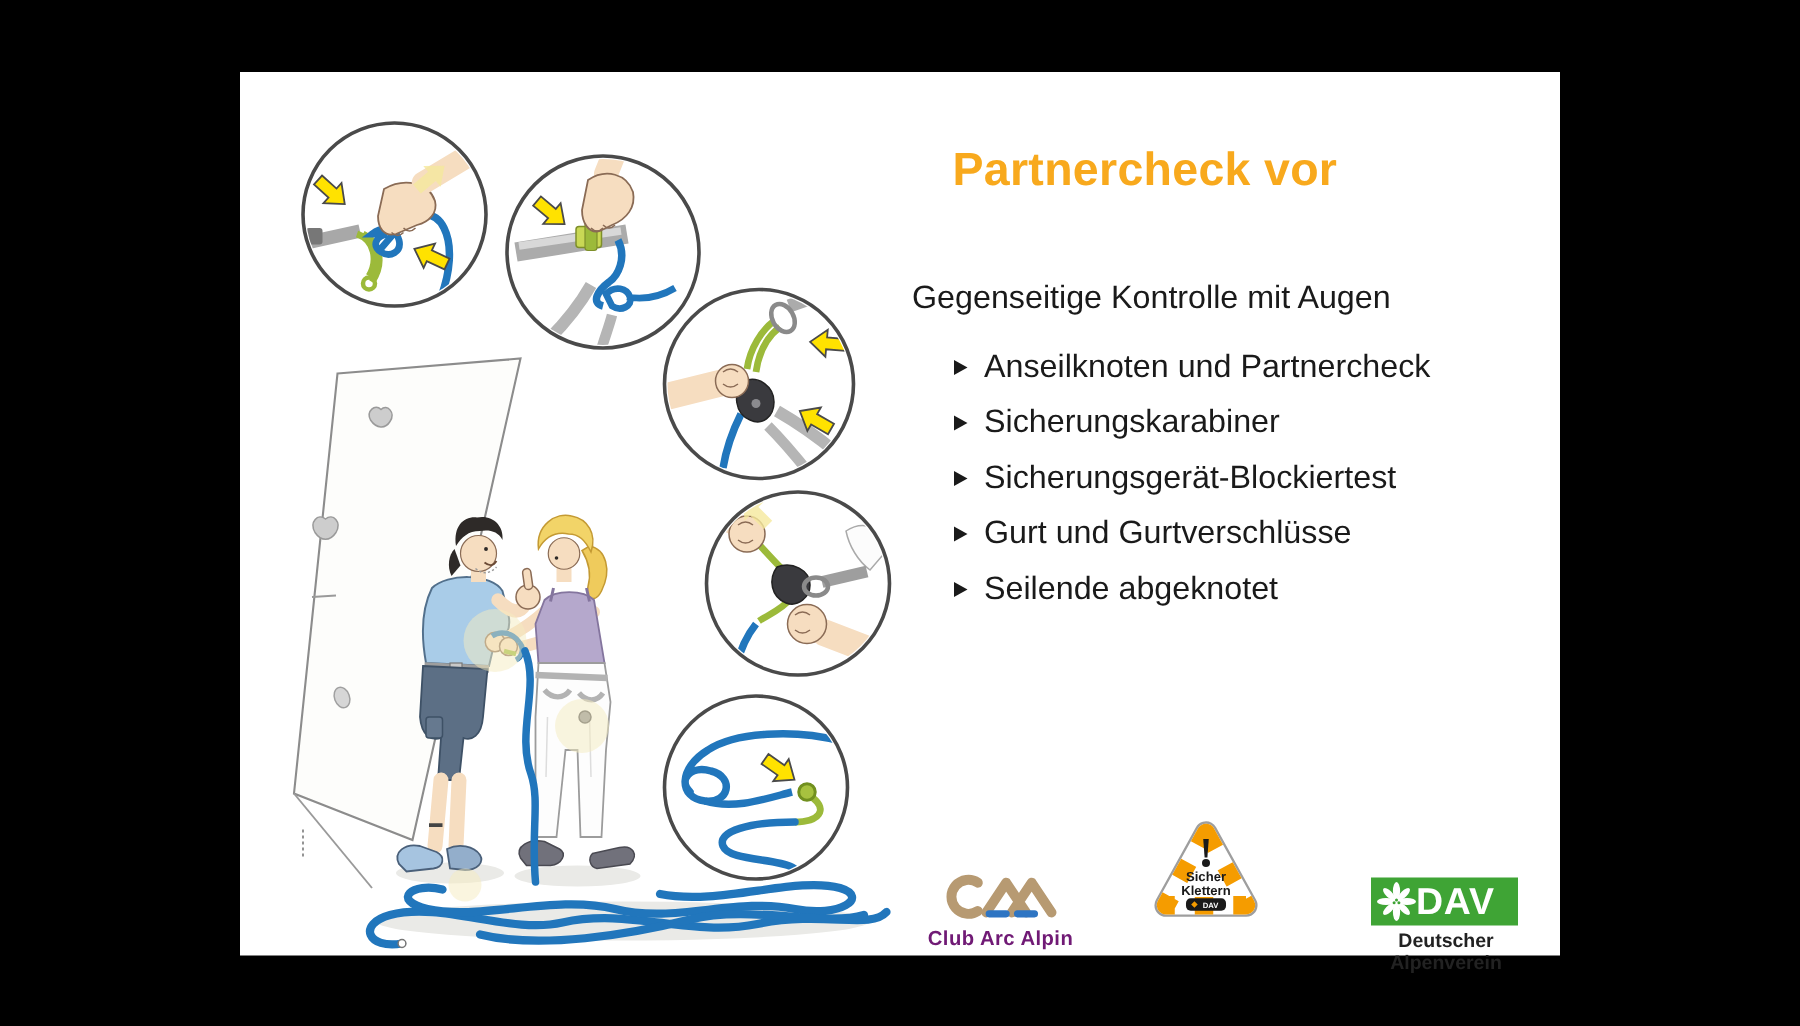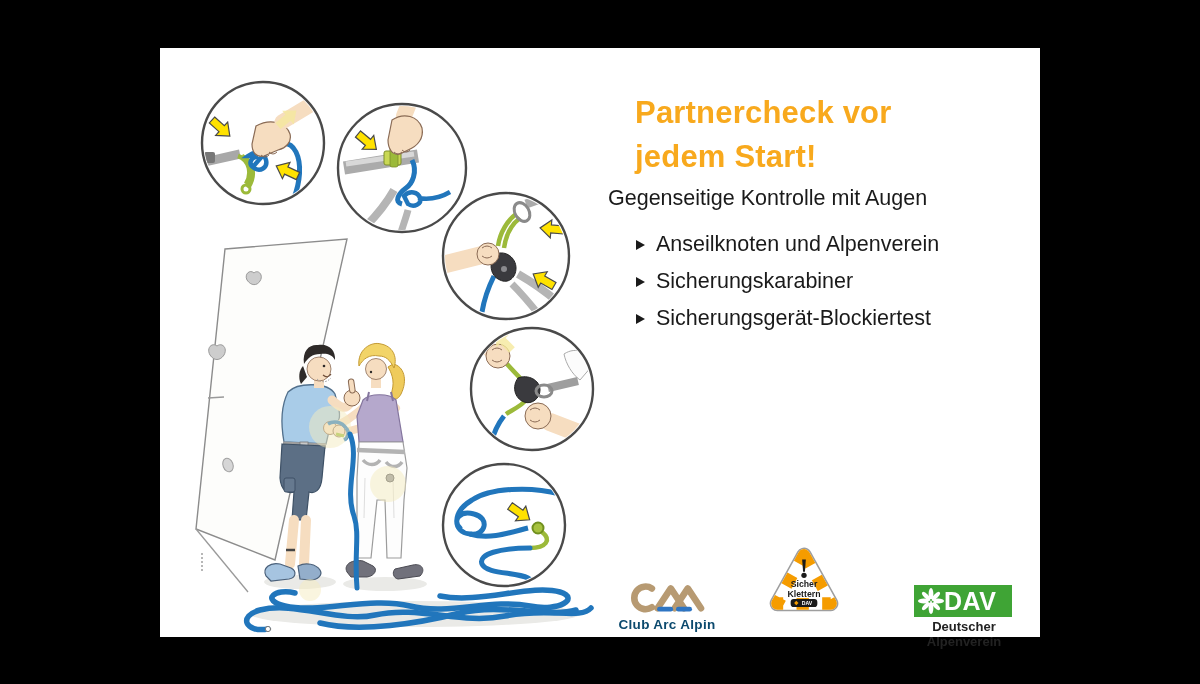--- a/index.html
+++ b/index.html
@@ -12,21 +12,21 @@
          color:#F8A91D;line-height:44px;letter-spacing:.2px;}
   .intro{position:absolute;left:448px;top:114px;font-size:21.5px;color:#1A1A1A;
          line-height:28px;}
   .checklist{position:absolute;left:476px;top:178px;list-style:none;margin:0;padding:0;}
   .checklist li{display:flex;align-items:center;height:37px;font-size:21.5px;color:#1A1A1A;}
   .tri{width:0;height:0;border-left:9px solid #1a1a1a;border-top:5.5px solid transparent;
        border-bottom:5.5px solid transparent;margin-right:11px;flex:0 0 auto;}
 
   
   .caa{position:absolute;left:455px;top:531px;width:104px;text-align:center;}
-  .caa-words{font-size:13.5px;font-weight:bold;color:#0c4a6e;letter-spacing:.3px;}
+  .caa-words{font-size:13.5px;font-weight:bold;color:#701a75;letter-spacing:.3px;}
   .caa-word::first-letter{color:#B5312C;}
   .badge{position:absolute;left:605px;top:497px;}
   .dav{position:absolute;left:754px;top:537px;width:100px;}
   .dav-box{width:98px;height:32px;background:#3FA435;display:flex;align-items:center;
            padding:0 4px;box-sizing:border-box;}
   .dav-abbr{color:#fff;font-weight:bold;font-size:25px;letter-spacing:.5px;line-height:1;}
   .dav-sub{font-size:13px;font-weight:bold;color:#222;margin-top:2px;text-align:center;}
 
   .arr{fill:#FFE200;stroke:#4A4A4A;stroke-width:1.2;}
   .arr-faint{fill:#F5E99C;opacity:.8;}
@@ -228,39 +228,46 @@
         <path d="M370,500 C340,500 318,506 322,516 C326,526 356,524 368,530 C376,534 370,540 360,540" stroke="#2176BC" stroke-width="5" fill="none" stroke-linecap="round"></path>
         <circle cx="359" cy="540" r="2.6" fill="#fff" stroke="#777"></circle>
         <use href="#arr" class="arr" transform="translate(350,458) rotate(35)"></use>
       </g>
       <circle cx="344" cy="477" r="61" fill="none" stroke="#4A4A4A" stroke-width="2.4"></circle>
     </g>
   </svg>
 
   <h1 class="title">
     <span style="display:block">Partnercheck vor</span>
-    <span style="display:block">jedem Start!</span>
   </h1>
 
   <p class="intro">
     <span style="display:block">Gegenseitige Kontrolle mit Augen</span>
   </p>
 
   <ul class="checklist">
     <li>
           <span class="tri"></span>
-          <span>Anseilknoten und Alpenverein</span>
+          <span>Anseilknoten und Partnercheck</span>
         </li>
     <li>
           <span class="tri"></span>
           <span>Sicherungskarabiner</span>
         </li>
     <li>
           <span class="tri"></span>
           <span>Sicherungsgerät-Blockiertest</span>
+        </li>
+    <li>
+          <span class="tri"></span>
+          <span>Gurt und Gurtverschlüsse</span>
+        </li>
+    <li>
+          <span class="tri"></span>
+          <span>Seilende abgeknotet</span>
         </li>
   </ul>
 
   <div class="caa">
     <svg width="96" height="34" viewBox="0 0 100 36">
       <path d="M34,10 A12,12 0 1 0 34,30" fill="none" stroke="#B79A72" stroke-width="7" stroke-linecap="round"></path>
       <path d="M40,31 L54,10 L68,31 M58,31 L72,10 L86,31" fill="none" stroke="#B79A72" stroke-width="7" stroke-linecap="round" stroke-linejoin="round"></path>
       <path d="M42,32 L54,32" stroke="#2E75C3" stroke-width="5" stroke-linecap="round"></path>
       <path d="M62,32 L74,32" stroke="#2E75C3" stroke-width="5" stroke-linecap="round"></path>
     </svg>

